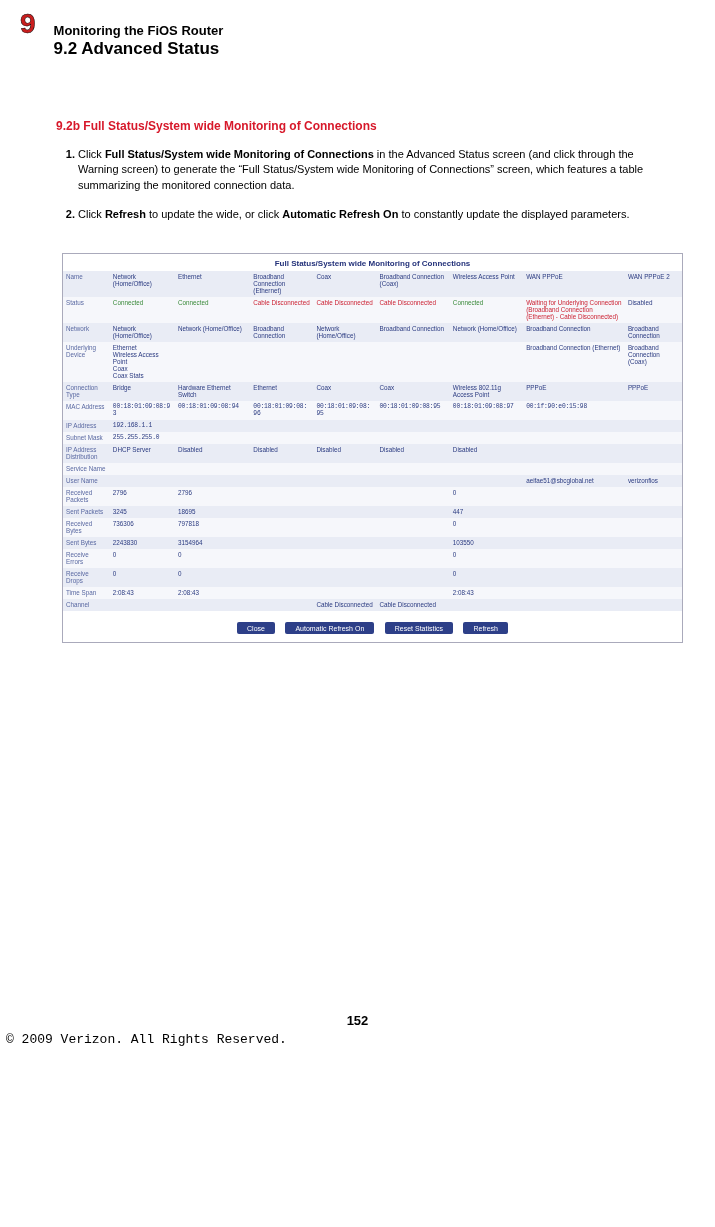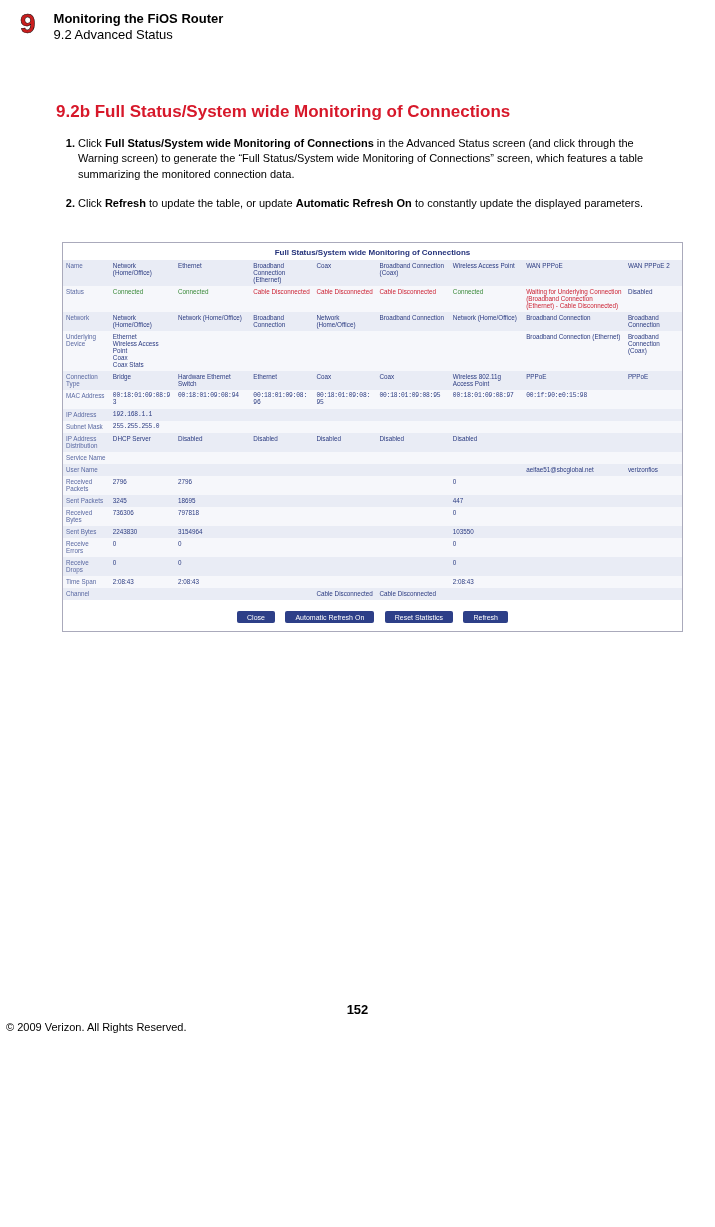--- a/index.html
+++ b/index.html
@@ -26,30 +26,31 @@
     margin-right: 18px;
     line-height: 1;
     -webkit-text-stroke: 0.5px #000;
   }
   .header-titles {
     padding-top: 1px;
   }
   .header-title {
     font-weight: 900;
     font-size: 13px;
+    margin-top: 12px;
   }
   .header-sub {
-    font-weight: 400;
-    font-size: 13px;
+    font-weight: 700;
+    font-size: 17px;
     margin-top: 1px;
   }
   .section-heading {
     color: #d7182a;
     font-weight: bold;
-    font-size: 17px;
+    font-size: 12px;
     margin: 0 10px 14px 36px;
   }
   ol.steps {
     margin: 0 20px 30px 36px;
     padding-left: 22px;
     font-size: 11px;
     line-height: 1.4;
   }
   ol.steps li {
     margin-bottom: 14px;
@@ -106,22 +107,23 @@
     border-radius: 2px;
   }
 
   .pagenum {
     text-align: center;
     font-weight: bold;
     font-size: 13px;
     margin-top: 370px;
   }
   .copyright {
-    font-size: 11px;
+    font-size: 13px;
     margin: 4px 0 8px 6px;
+    font-family: Liberation Mono, monospace;
   }
 </style>
 </head>
 <body>
 
 <div class="page">
 
   <div class="header-row">
     <div class="chapter-num">9</div>
     <div class="header-titles">
@@ -130,21 +132,21 @@
     </div>
   </div>
 
   <div class="section-heading">9.2b  Full Status/System wide Monitoring of Connections</div>
 
   <ol class="steps">
     <li>
       <span>Click </span><span class="bold">Full Status/System wide Monitoring of Connections</span><span> in the Advanced Status screen (and click through the Warning screen) to generate the “Full Status/System wide Monitoring of Connections” screen, which features a table summarizing the monitored connection data.</span>
     </li>
     <li>
-      <span>Click </span><span class="bold">Refresh</span><span> to update the table, or update </span><span class="bold">Automatic Refresh On</span><span> to constantly update the displayed parameters.</span>
+      <span>Click </span><span class="bold">Refresh</span><span> to update the wide, or click </span><span class="bold">Automatic Refresh On</span><span> to constantly update the displayed parameters.</span>
     </li>
   </ol>
 
   <div class="shot-wrap">
     <div class="shot-title">Full Status/System wide Monitoring of Connections</div>
     <table class="stbl">
       <colgroup>
         <col style="width:46px">
           <col style="width:64px">
           <col style="width:74px">

